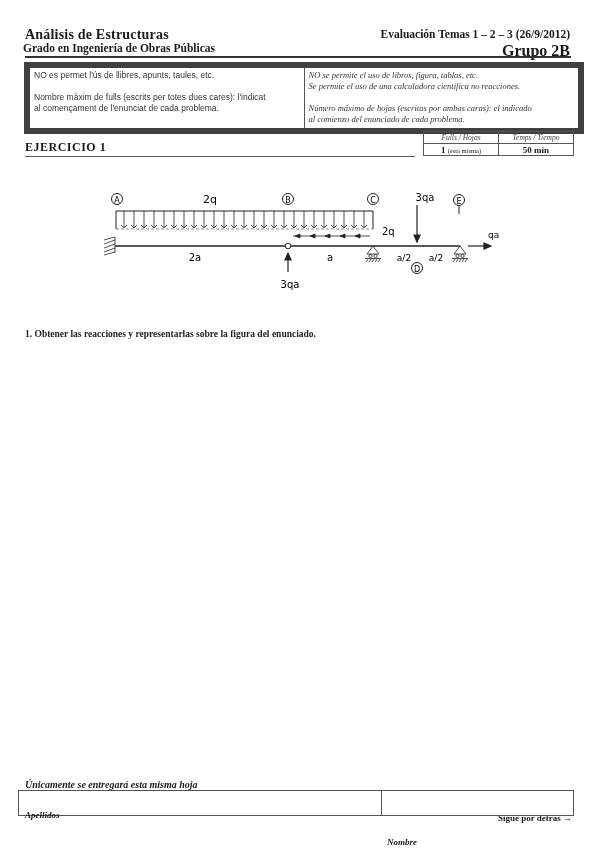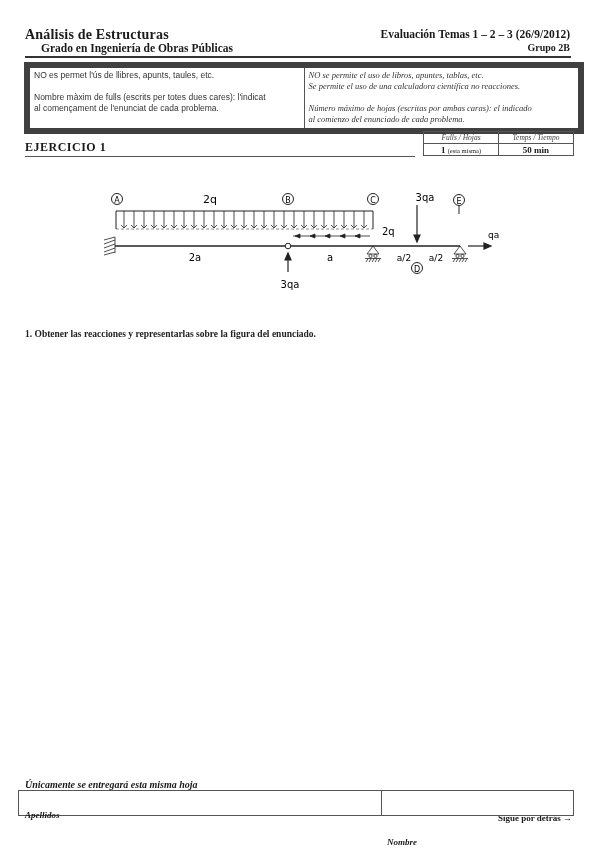--- a/index.html
+++ b/index.html
@@ -1,21 +1,21 @@
 <!DOCTYPE html>
 <html><head>
 <meta charset="utf-8">
 <style>
   html, body { margin: 0; padding: 0; background: #ffffff; }
   body { width: 600px; height: 848px; position: relative; overflow: hidden; font-family: "Liberation Serif", serif; color: #1a1a1a; }
   .abs { position: absolute; }
   .h-title { left: 25px; top: 27px; font-size: 14px; font-weight: bold; letter-spacing: 0.2px; }
-  .h-sub { left: 41px; top: 42px; font-size: 11.5px; font-weight: bold; }
+  .h-sub { left: 23px; top: 42px; font-size: 11.5px; font-weight: bold; }
   .h-right1 { right: 30px; top: 28px; font-size: 11.5px; font-weight: bold; text-align: right; }
-  .h-right2 { right: 30px; top: 42px; font-size: 10px; font-weight: bold; text-align: right; }
+  .h-right2 { right: 30px; top: 42px; font-size: 16px; font-weight: bold; text-align: right; }
   .h-rule { left: 25px; top: 56px; width: 546px; height: 2px; background: #333; }
   .rules-box { left: 24px; top: 62px; width: 548px; height: 60px; border: 6px solid #404040; display: flex; }
   .rules-col { flex: 1; padding: 2px 4px; font-size: 8.5px; line-height: 11px; color: #333; }
   .rules-col.left { border-right: 1px solid #555; font-family: "Liberation Sans", sans-serif; }
   .rules-col.right { font-style: italic; }
   .rules-col p { margin: 0; }
   .rules-col .gap { height: 11px; }
   .ej-title { left: 25px; top: 140px; font-size: 12px; font-weight: bold; letter-spacing: 0.5px; }
   .ej-rule { left: 25px; top: 156px; width: 390px; height: 1px; background: #555; }
   .ej-table { left: 423px; top: 131px; border-collapse: collapse; font-size: 8px; }
@@ -45,21 +45,21 @@
 <div class="abs h-rule"></div>
 
 <div class="abs rules-box">
   <div class="rules-col left">
     <p>NO es permet l'ús de llibres, apunts, taules, etc.</p>
     <div class="gap"></div>
     <p>Nombre màxim de fulls (escrits per totes dues cares): l'indicat</p>
     <p>al començament de l'enunciat de cada problema.</p>
   </div>
   <div class="rules-col right">
-    <p>NO se permite el uso de libros, apuntes, tablas, etc.</p>
+    <p>NO se permite el uso de libros, figura, tablas, etc.</p>
     <p>Se permite el uso de una calculadora científica no reacciones.</p>
     <div class="gap"></div>
     <p>Número máximo de hojas (escritas por ambas caras): el indicado</p>
     <p>al comienzo del enunciado de cada problema.</p>
   </div>
 </div>
 
 <div class="abs ej-title">EJERCICIO 1</div>
 <div class="abs ej-rule"></div>
 <table class="abs ej-table">

